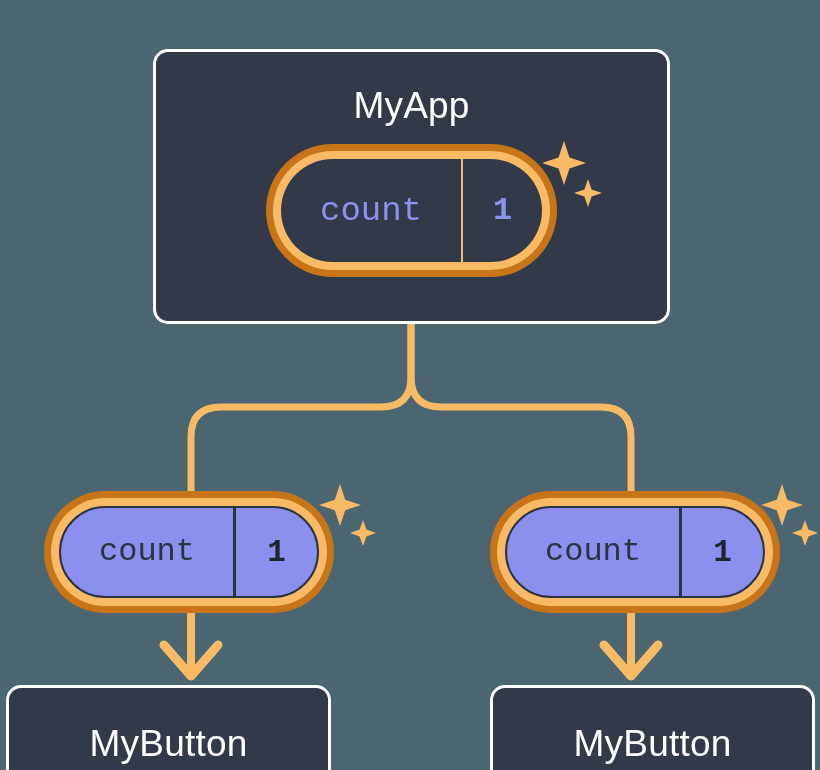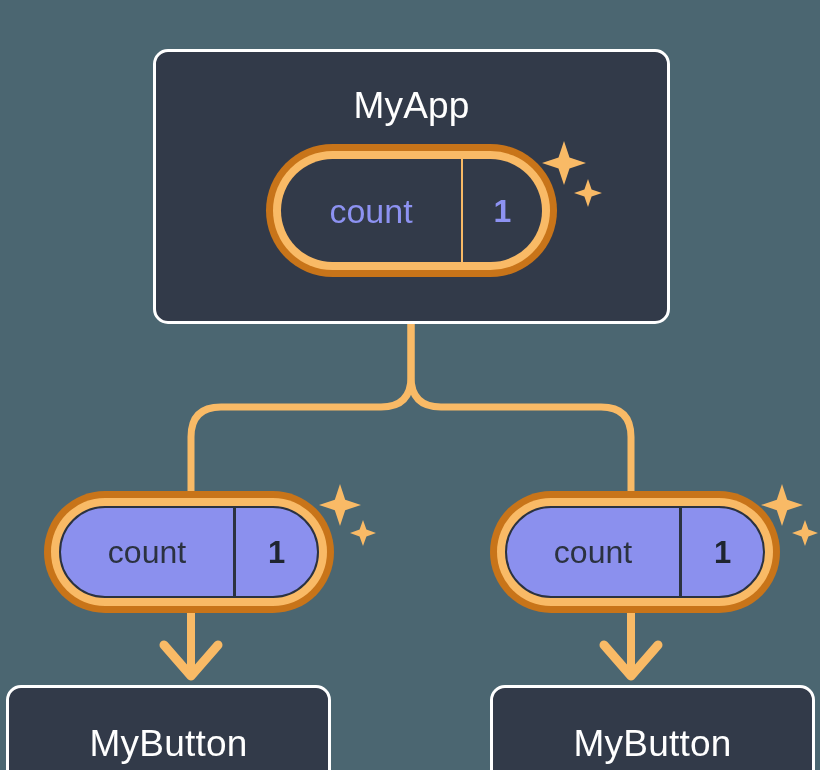--- a/index.html
+++ b/index.html
@@ -99,20 +99,21 @@
     align-items: stretch;
     overflow: hidden;
   }
   .pill-key,
   .pill-val {
     display: flex;
     align-items: center;
     justify-content: center;
     line-height: 1;
     white-space: nowrap;
+    font-family: Liberation Mono, monospace;
   }
   .pill-key { flex: 0 0 auto; }
   .pill-val { flex: 1 1 auto; }
 
   
   #pill-myapp {
     left: 266px;
     top: 107px;
     width: 291px;
     height: 133px;

